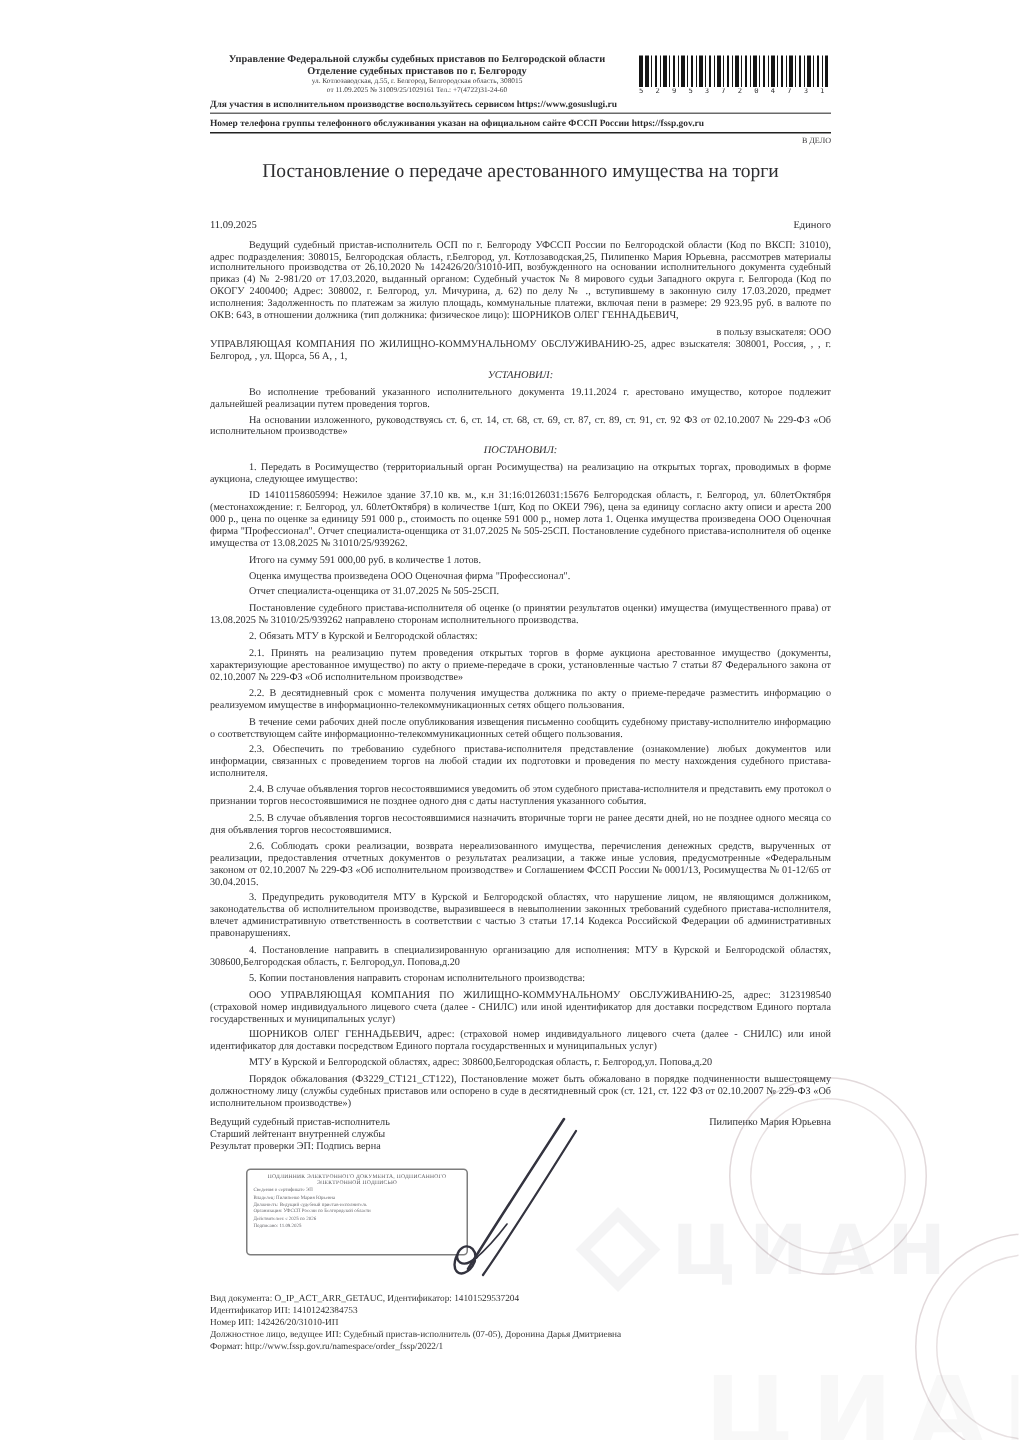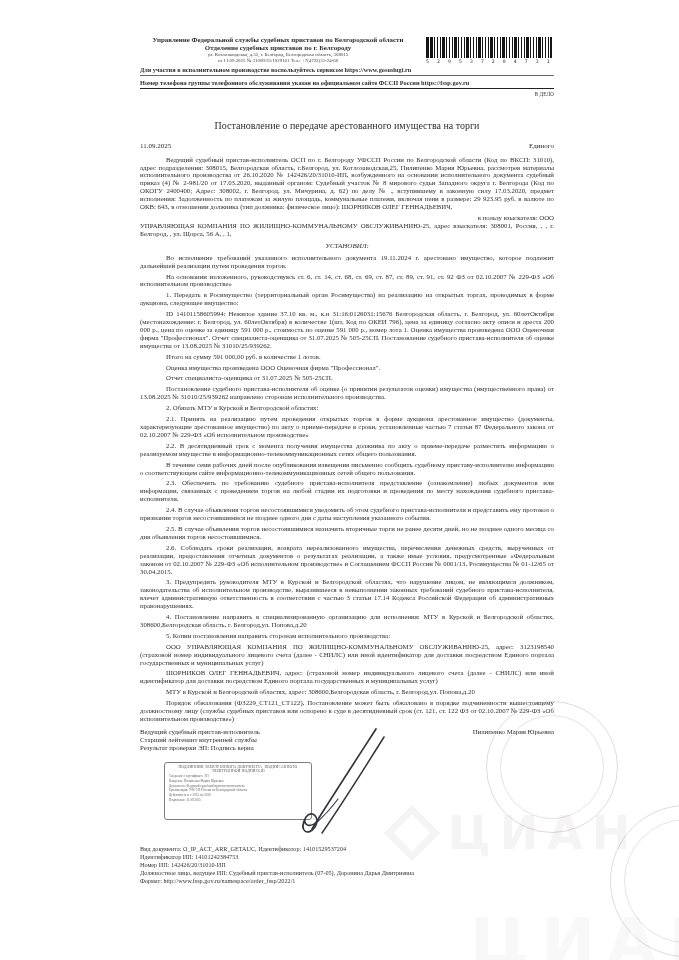--- a/index.html
+++ b/index.html
@@ -16,22 +16,22 @@
   .org-s{font-size:4.9px;line-height:1.2;color:#3c3c3e;}
   .barcode-wrap{margin-left:10px;width:126px;padding-top:1px;}
   .bars{height:21px;border-left:2px solid #151515;border-right:2px solid #151515;
     background:repeating-linear-gradient(90deg,#151515 0 1px,#fff 1px 2px,#151515 2px 5px,#fff 5px 6px,#151515 6px 7px,#fff 7px 9px,#151515 9px 10px,#fff 10px 12px);}
   .bdigits{font-family:"DejaVu Sans Mono",monospace;font-size:4.8px;letter-spacing:2.6px;text-align:center;margin-top:0.5px;white-space:nowrap;overflow:hidden;}
   .note{font-weight:bold;font-size:6.3px;margin-top:2.5px;}
   .rule-thin{border-top:1px solid #6a6a6a;margin:2px 0 1px;}
   .rule-thick{border-top:1.6px solid #222;margin:2px 0 0;}
   .in-delo{text-align:right;font-size:5.4px;margin-top:2px;color:#3a3a3c;}
   
-  .title{text-align:center;font-size:10px;margin-top:23px;}
-  .dateline{display:flex;justify-content:space-between;font-size:7px;margin-top:11px;margin-bottom:6px;}
+  .title{text-align:center;font-size:13px;margin-top:9px;}
+  .dateline{display:flex;justify-content:space-between;font-size:7px;margin-top:24px;margin-bottom:6px;}
   
   p.bp{font-size:6.8px;line-height:7.9px;text-align:justify;margin:0 0 3px 0;text-indent:26px;}
   p.noindent{text-indent:0;}
   .right-line{text-align:right;font-size:6.8px;line-height:7.9px;margin:0;}
   .chead{text-align:center;font-size:7px;margin:4px 0 4px;font-style:italic;}
   
   .sig-row{display:flex;justify-content:space-between;font-size:6.8px;line-height:8.2px;margin-top:5px;}
   .sig-sub{font-size:6.8px;line-height:8.2px;}
   .stamp-zone{position:relative;height:90px;}
   .stamp-box{position:absolute;left:24px;top:9px;width:138px;height:52px;border:1px solid #7d7d7d;border-radius:3px;padding:2px 4px;background:rgba(255,255,255,0.6);}
@@ -81,20 +81,21 @@
   </div>
 
   <p class="bp">Ведущий судебный пристав-исполнитель ОСП по г. Белгороду УФССП России по Белгородской области (Код по ВКСП: 31010), адрес подразделения: 308015, Белгородская область, г.Белгород, ул. Котлозаводская,25, Пилипенко Мария Юрьевна, рассмотрев материалы исполнительного производства от 26.10.2020 № 142426/20/31010-ИП, возбужденного на основании исполнительного документа судебный приказ (4) № 2-981/20 от 17.03.2020, выданный органом: Судебный участок № 8 мирового судьи Западного округа г. Белгорода (Код по ОКОГУ 2400400; Адрес: 308002, г. Белгород, ул. Мичурина, д. 62) по делу № ., вступившему в законную силу 17.03.2020, предмет исполнения: Задолженность по платежам за жилую площадь, коммунальные платежи, включая пени в размере: 29 923.95 руб. в валюте по ОКВ: 643, в отношении должника (тип должника: физическое лицо): ШОРНИКОВ ОЛЕГ ГЕННАДЬЕВИЧ,</p>
   <div class="right-line">в пользу взыскателя: ООО</div>
   <p class="bp noindent">УПРАВЛЯЮЩАЯ КОМПАНИЯ ПО ЖИЛИЩНО-КОММУНАЛЬНОМУ ОБСЛУЖИВАНИЮ-25, адрес взыскателя: 308001, Россия, , , г. Белгород, , ул. Щорса, 56 А, , 1,</p>
 
   <div class="chead">УСТАНОВИЛ:</div>
   <p class="bp">Во исполнение требований указанного исполнительного документа 19.11.2024 г. арестовано имущество, которое подлежит дальнейшей реализации путем проведения торгов.</p>
   <p class="bp">На основании изложенного, руководствуясь ст. 6, ст. 14, ст. 68, ст. 69, ст. 87, ст. 89, ст. 91, ст. 92 ФЗ от 02.10.2007 № 229-ФЗ «Об исполнительном производстве»</p>
 
+  <div class="chead">ПОСТАНОВИЛ:</div>
   <p class="bp">1. Передать в Росимущество (территориальный орган Росимущества) на реализацию на открытых торгах, проводимых в форме аукциона, следующее имущество:</p>
   <p class="bp">ID 14101158605994: Нежилое здание 37.10 кв. м., к.н 31:16:0126031:15676 Белгородская область, г. Белгород, ул. 60летОктября (местонахождение: г. Белгород, ул. 60летОктября) в количестве 1(шт, Код по ОКЕИ 796), цена за единицу согласно акту описи и ареста 200 000 р., цена по оценке за единицу 591 000 р., стоимость по оценке 591 000 р., номер лота 1. Оценка имущества произведена ООО Оценочная фирма "Профессионал". Отчет специалиста-оценщика от 31.07.2025 № 505-25СП. Постановление судебного пристава-исполнителя об оценке имущества от 13.08.2025 № 31010/25/939262.</p>
   <p class="bp">Итого на сумму 591 000,00 руб. в количестве 1 лотов.</p>
   <p class="bp">Оценка имущества произведена ООО Оценочная фирма "Профессионал".</p>
   <p class="bp">Отчет специалиста-оценщика от 31.07.2025 № 505-25СП.</p>
   <p class="bp">Постановление судебного пристава-исполнителя об оценке (о принятии результатов оценки) имущества (имущественного права) от 13.08.2025 № 31010/25/939262 направлено сторонам исполнительного производства.</p>
   <p class="bp">2. Обязать МТУ в Курской и Белгородской областях:</p>
   <p class="bp">2.1. Принять на реализацию путем проведения открытых торгов в форме аукциона арестованное имущество (документы, характеризующие арестованное имущество) по акту о приеме-передаче в сроки, установленные частью 7 статьи 87 Федерального закона от 02.10.2007 № 229-ФЗ «Об исполнительном производстве»</p>
   <p class="bp">2.2. В десятидневный срок с момента получения имущества должника по акту о приеме-передаче разместить информацию о реализуемом имуществе в информационно-телекоммуникационных сетях общего пользования.</p>
   <p class="bp">В течение семи рабочих дней после опубликования извещения письменно сообщить судебному приставу-исполнителю информацию о соответствующем сайте информационно-телекоммуникационных сетей общего пользования.</p>

